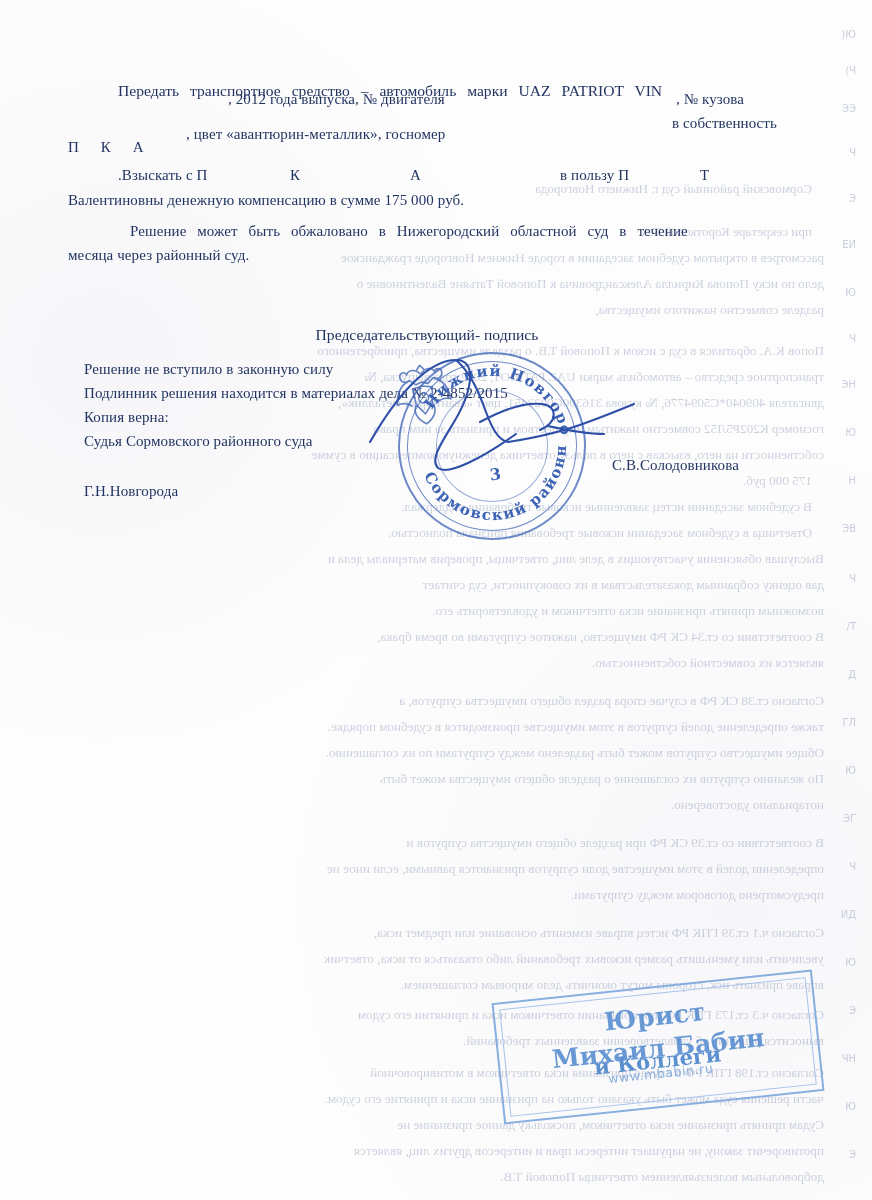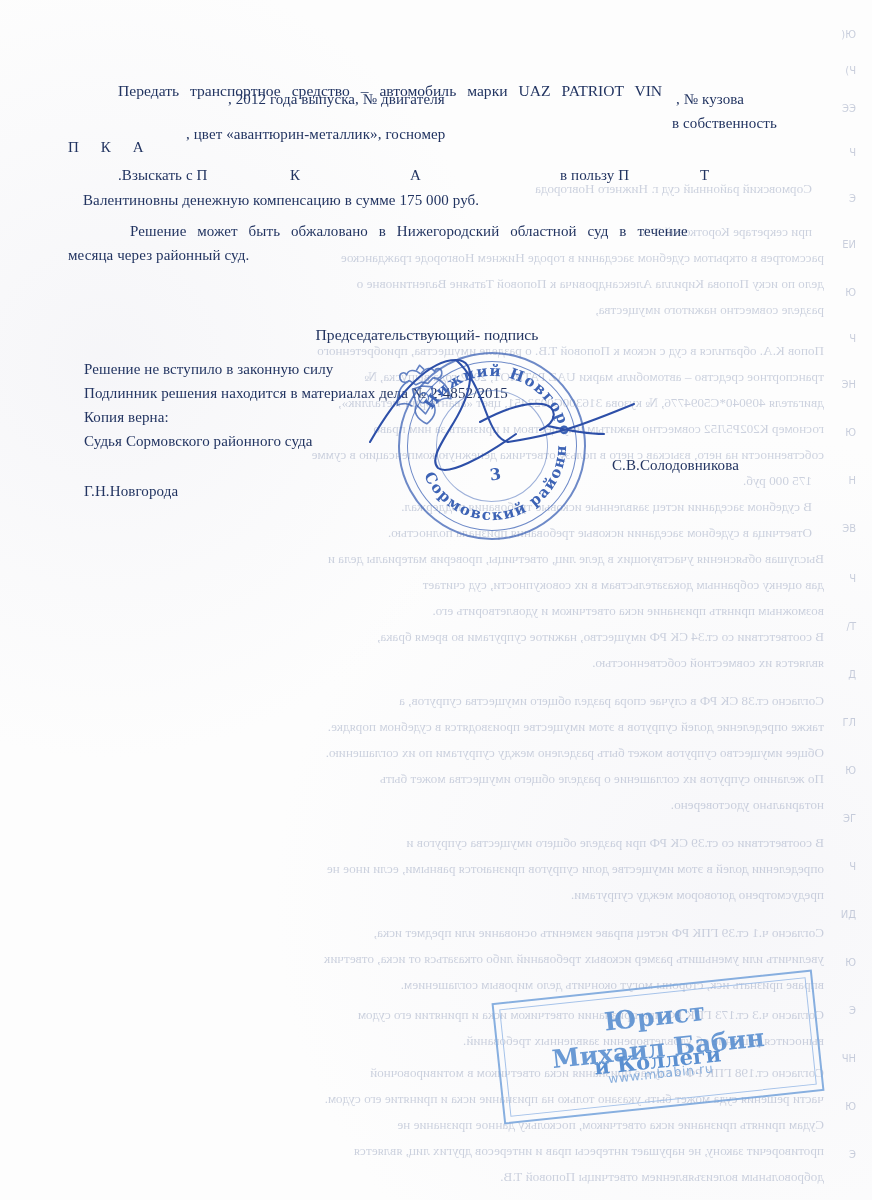--- a/index.html
+++ b/index.html
@@ -259,21 +259,21 @@
   <div class="txt" style="left:672px; top:112px;">в собственность</div>
 
   <div class="txt wide" style="left:68px; top:136px;">П К А</div>
 
   <div class="txt" style="left:118px; top:164px;">.Взыскать с П</div>
   <div class="txt" style="left:290px; top:164px;">К</div>
   <div class="txt" style="left:410px; top:164px;">А</div>
   <div class="txt" style="left:560px; top:164px;">в пользу П</div>
   <div class="txt" style="left:700px; top:164px;">Т</div>
 
-  <div class="txt" style="left:68px; top:189px;margin-left:15px;">Валентиновны денежную компенсацию в сумме 175 000 руб.</div>
+  <div class="txt" style="left:68px; top:189px;">Валентиновны денежную компенсацию в сумме 175 000 руб.</div>
 
   <div class="txt" style="left:68px; top:244px;">месяца  через районный суд.</div>
   <div class="txt spaced" style="left:130px; top:220px;">Решение может быть обжаловано в Нижегородский областной суд в течение</div>
 
   <div class="center" style="left:0; top:326px; width:790px;">Председательствующий- подпись</div>
 
   <div class="txt" style="left:84px; top:358px;">Решение не вступило в законную силу</div>
   <div class="txt" style="left:84px; top:382px;">Подлинник решения находится в материалах дела № 2-4852/2015</div>
   <div class="txt" style="left:84px; top:406px;">Копия верна:</div>
   <div class="txt" style="left:84px; top:430px;">Судья Сормовского районного суда</div>

